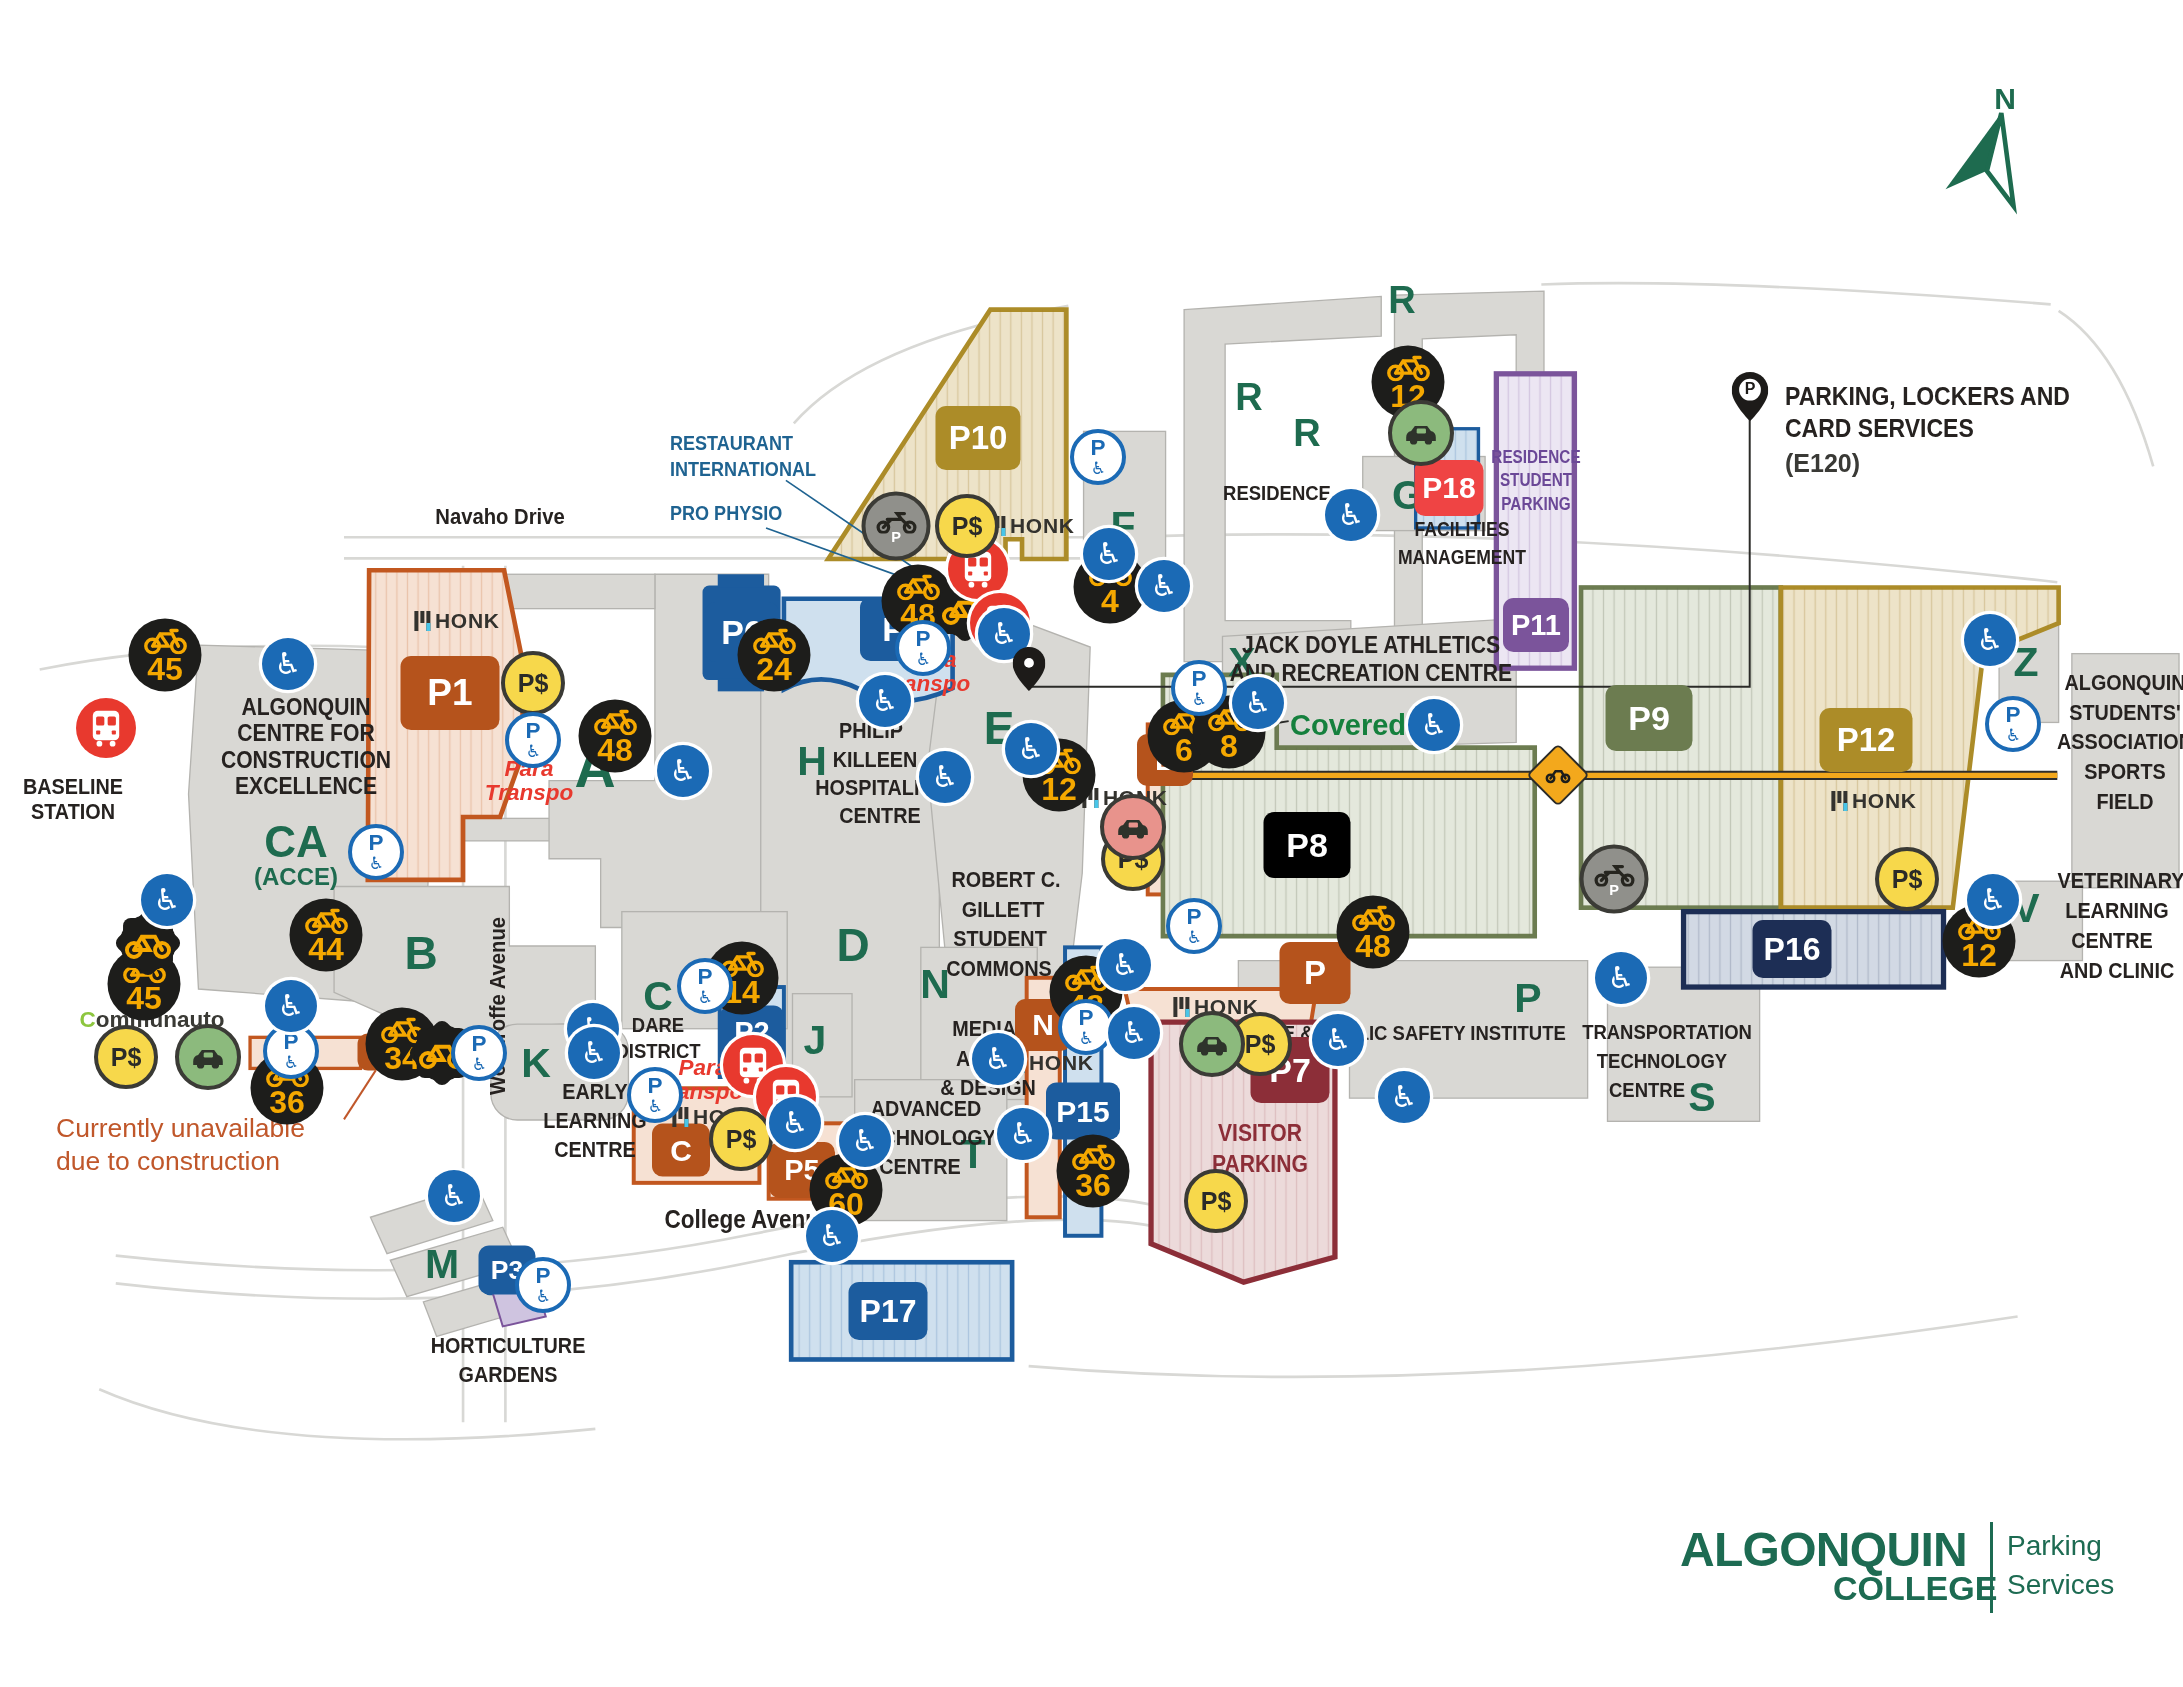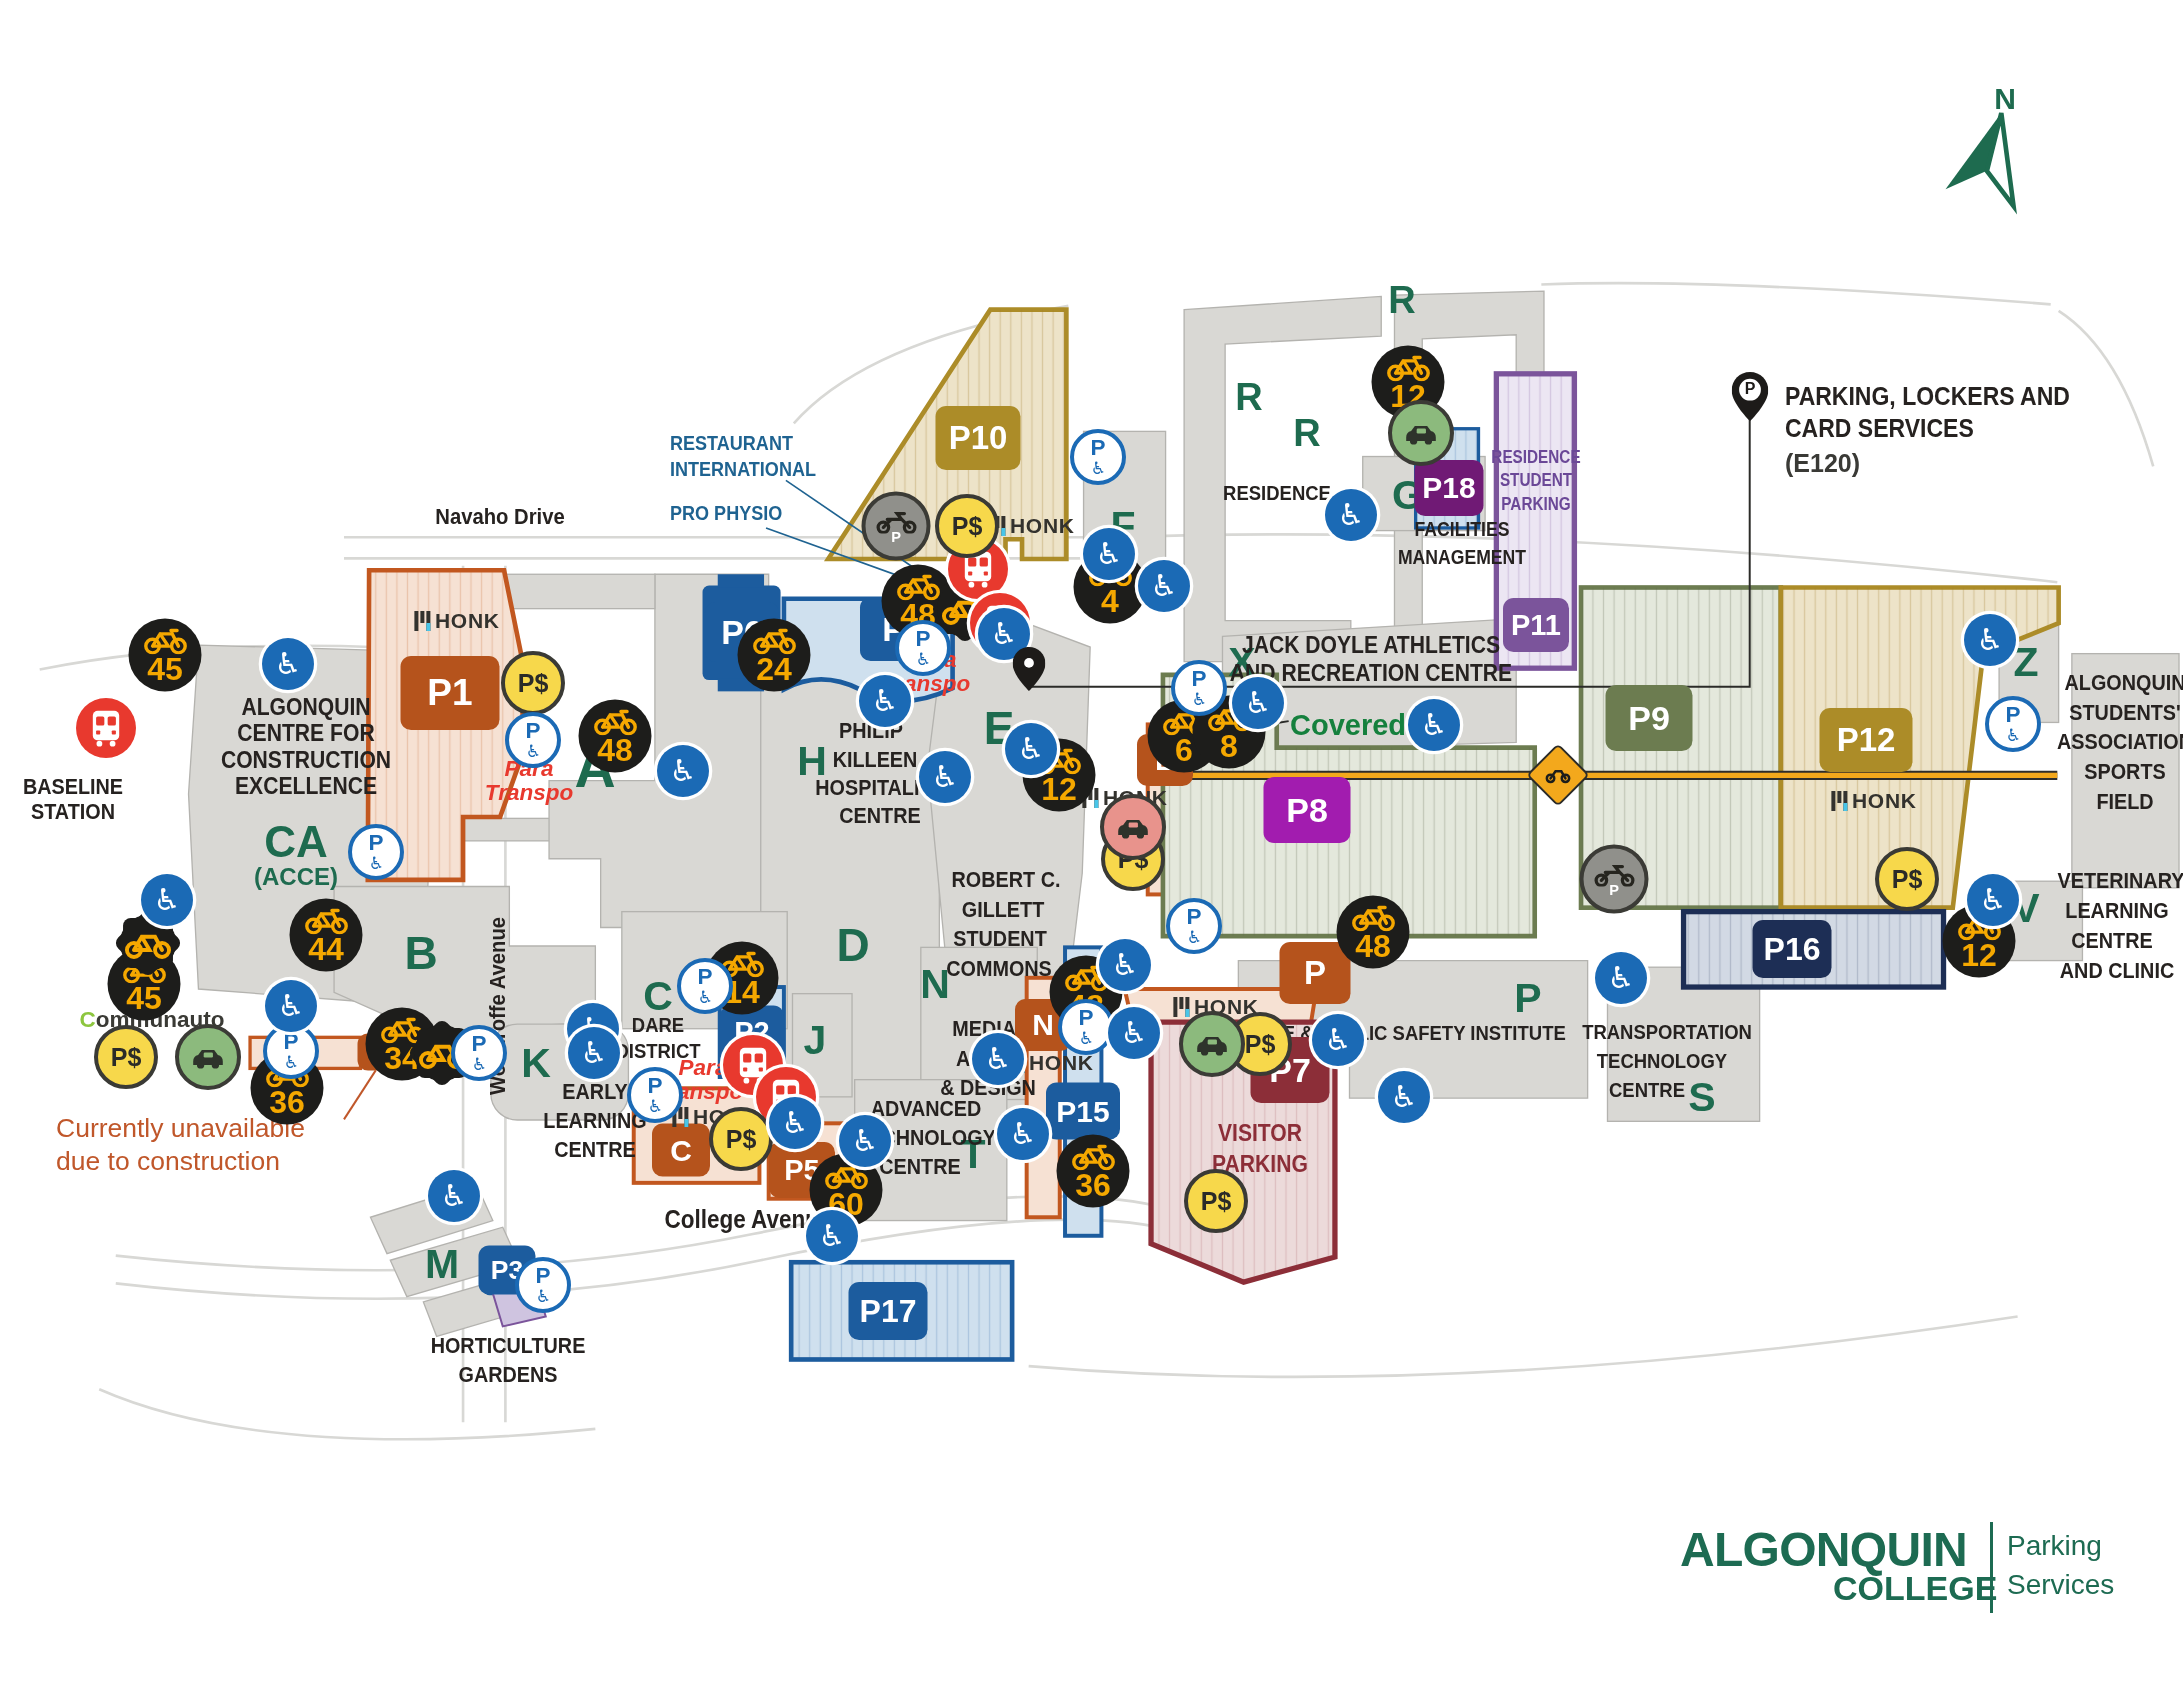--- a/index.html
+++ b/index.html
@@ -374,29 +374,29 @@
 <div class="comm" style="left:152px;top:1020px">Communauto</div>
 <div class="commsub" style="left:205px;top:1040px">Ontario</div>
 
 <div class="ltag" style="left:450px;top:693px;width:99px;height:74px;background:#b5531c;font-size:37px">P1</div>
 <div class="ltag" style="left:752px;top:1032px;width:64px;height:53px;background:#1c5c9e;font-size:29px">P2</div>
 <div class="ltag" style="left:507px;top:1270px;width:57px;height:49px;background:#1c5c9e;font-size:26.5px">P3</div>
 <div class="ltag" style="left:903px;top:629px;width:86px;height:64px;background:#1c5c9e;font-size:34px">P4</div>
 <div class="ltag" style="left:802px;top:1170px;width:66px;height:56px;background:#b5531c;font-size:29px">P5</div>
 <div class="ltag" style="left:742px;top:632px;width:74px;height:60px;background:#1c5c9e;font-size:34px">P6</div>
 <div class="ltag" style="left:1290px;top:1070px;width:79px;height:66px;background:#8c2e38;font-size:34px">P7</div>
-<div class="ltag" style="left:1307px;top:810px;width:87px;height:66px;background:#a21caf;font-size:34px">P8</div>
+<div class="ltag" style="left:1307px;top:845px;width:87px;height:66px;background:#000000;font-size:34px">P8</div>
 <div class="ltag" style="left:1649px;top:718px;width:87px;height:66px;background:#6c7c50;font-size:34px">P9</div>
 <div class="ltag" style="left:978px;top:438px;width:85px;height:64px;background:#ac8c28;font-size:33px">P10</div>
 <div class="ltag" style="left:1536px;top:625px;width:66px;height:54px;background:#7b549b;font-size:29px">P11</div>
 <div class="ltag" style="left:1866px;top:740px;width:93px;height:64px;background:#ac8c28;font-size:33px">P12</div>
 <div class="ltag" style="left:1083px;top:1111px;width:74px;height:57px;background:#1c5c9e;font-size:30px">P15</div>
 <div class="ltag" style="left:1792px;top:949px;width:79px;height:58px;background:#1d2e55;font-size:32px">P16</div>
 <div class="ltag" style="left:888px;top:1311px;width:79px;height:58px;background:#1c5c9e;font-size:32px">P17</div>
-<div class="ltag" style="left:1449px;top:488px;width:69px;height:56px;background:#701a75;font-size:30px">P18</div>
+<div class="ltag" style="left:1449px;top:488px;width:69px;height:56px;background:#ef4444;font-size:30px">P18</div>
 <div class="ltag" style="left:1165px;top:760px;width:56px;height:52px;background:#b5531c;font-size:30px">E</div>
 <div class="ltag" style="left:1043px;top:1025px;width:56px;height:52px;background:#b5531c;font-size:30px">N</div>
 <div class="ltag" style="left:681px;top:1150px;width:58px;height:53px;background:#b5531c;font-size:30px">C</div>
 <div class="ltag" style="left:1315px;top:973px;width:71px;height:62px;background:#b5531c;font-size:33px">P</div>
 <div class="ltag" style="left:398px;top:1052px;width:81px;height:37px;background:#b5531c;font-size:18.5px">ACCE</div>
 
 <div class="honk" style="left:1032px;top:526px">
       <i class="t1"></i>
       <i class="t2"></i>
       <i class="t3"></i>

